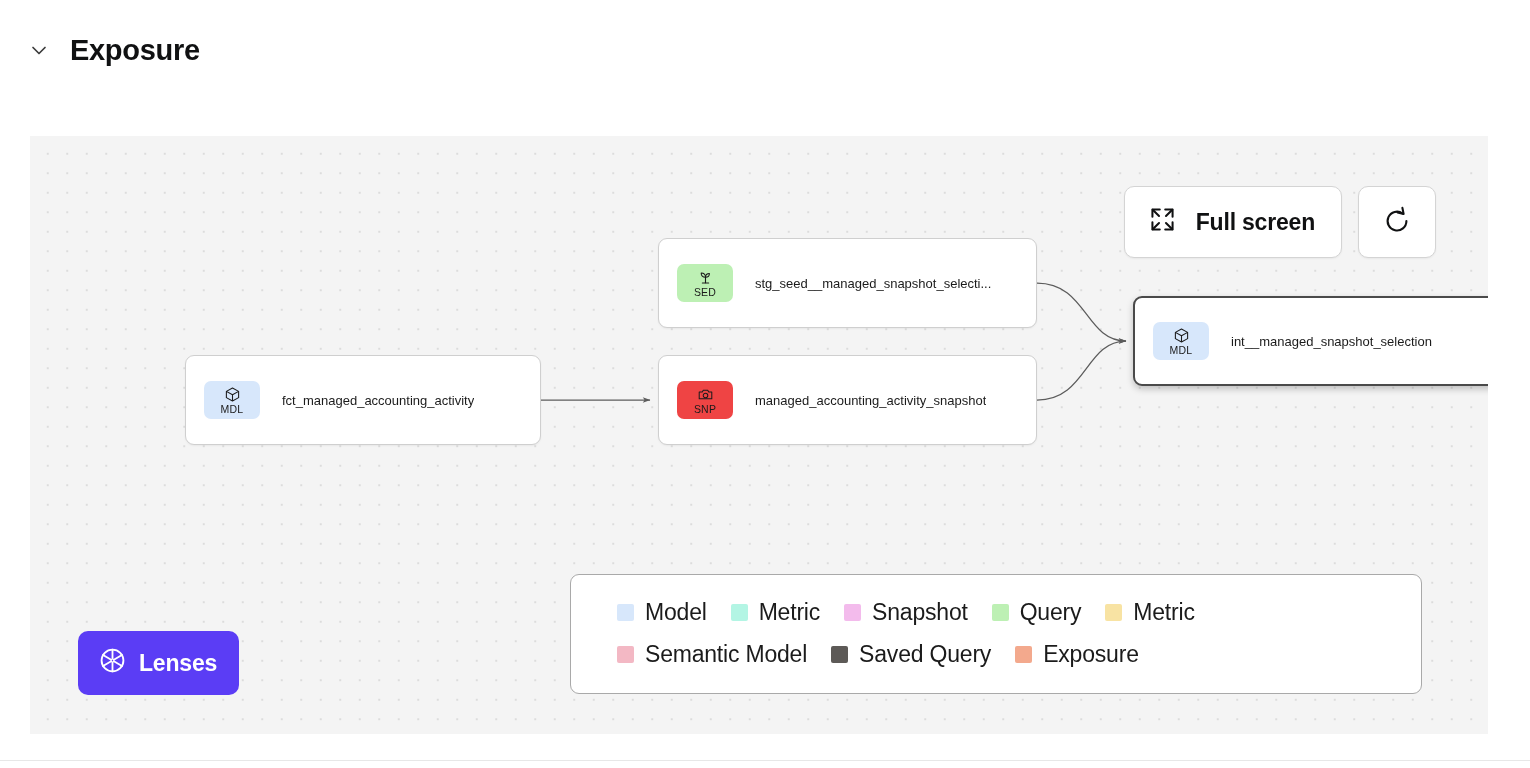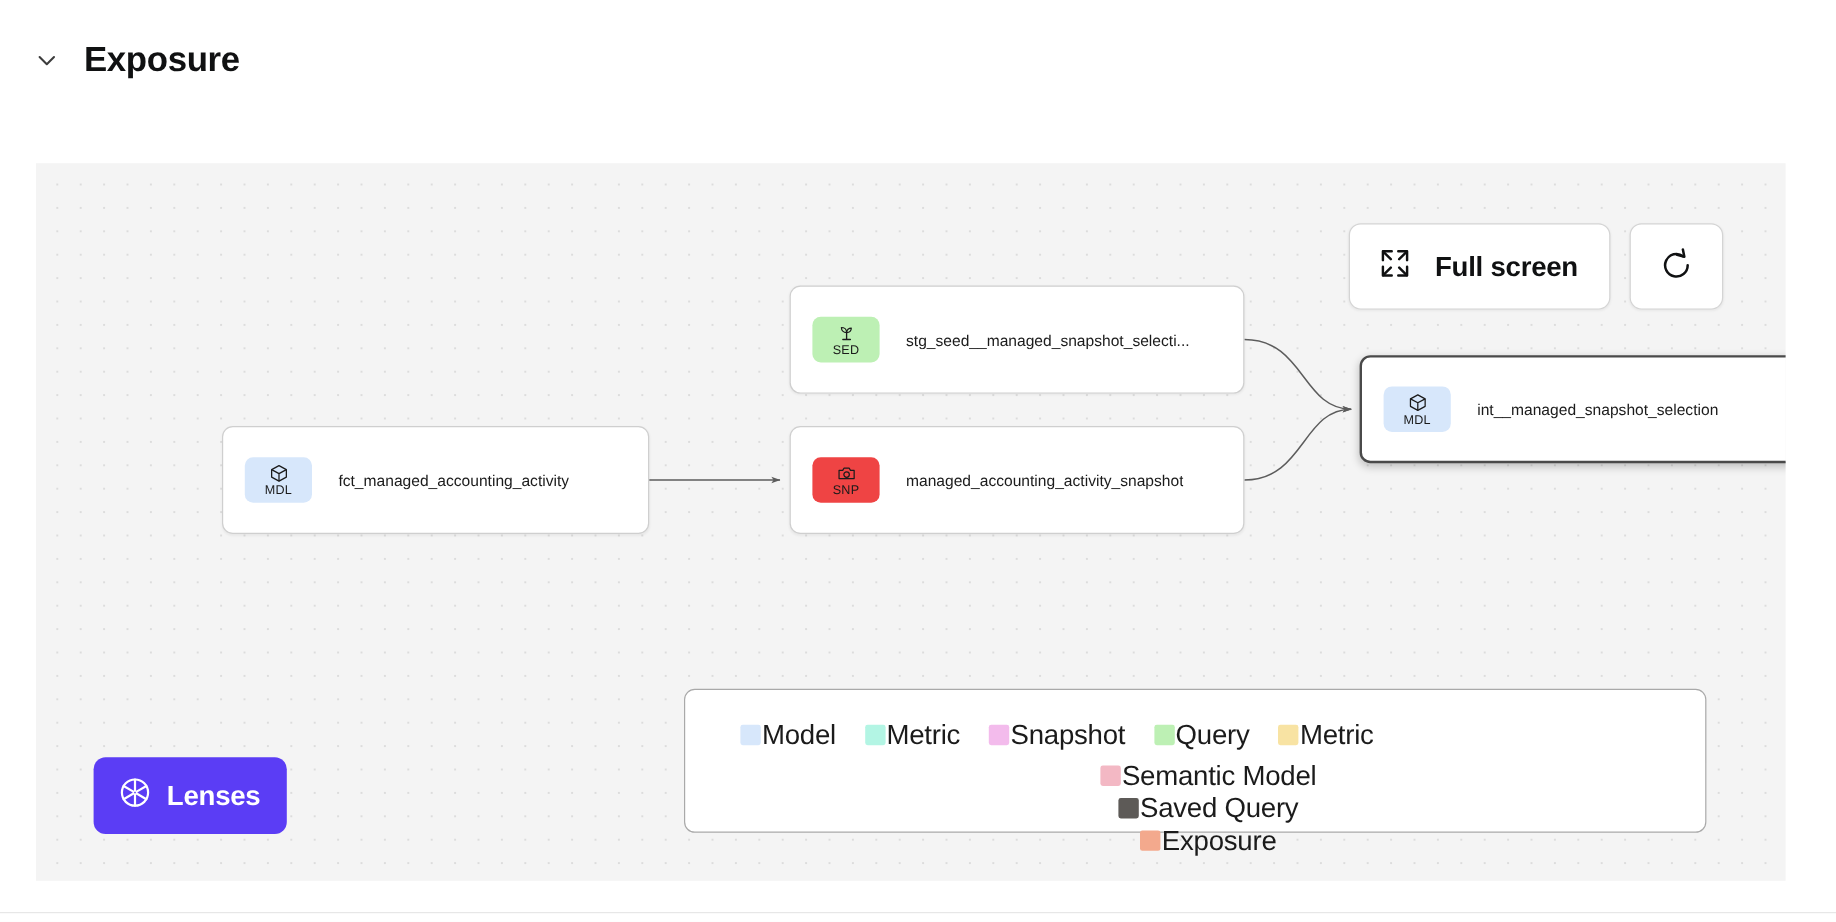--- a/index.html
+++ b/index.html
@@ -188,25 +188,25 @@
     border: 1px solid #a9a9a9;
     border-radius: 9px;
     padding: 16px 0 18px 0;
   }
   .legend-row {
     display: flex;
     align-items: center;
     padding-left: 46px;
     height: 42px;
   }
-  .legend-row.row-2 { padding-left: 46px; flex-direction: column; }
+  .legend-row.row-2 { padding-left: 46px; }
   .legend-item {
     display: flex;
     align-items: center;
-    gap: 1px;
+    gap: 11px;
     margin-right: 24px;
   }
   .legend-swatch {
     width: 17px; height: 17px;
     border-radius: 2px;
     flex: 0 0 auto;
   }
   .legend-text {
     font-size: 23px;
     color: #1b1b1b;

